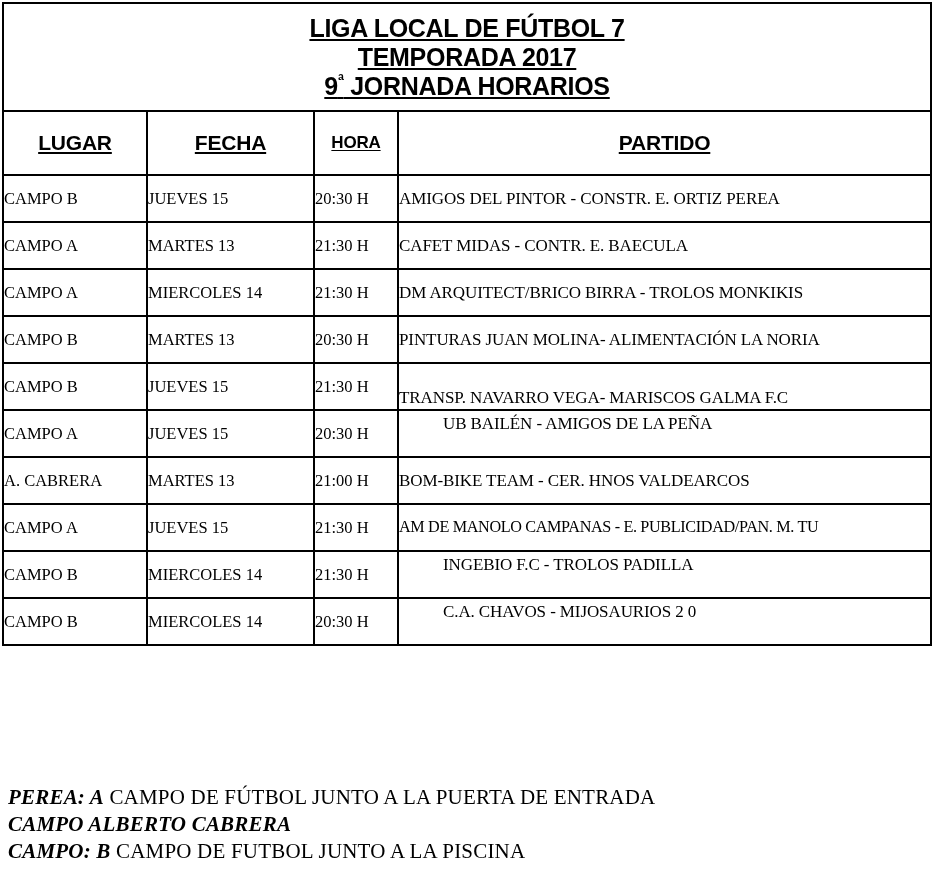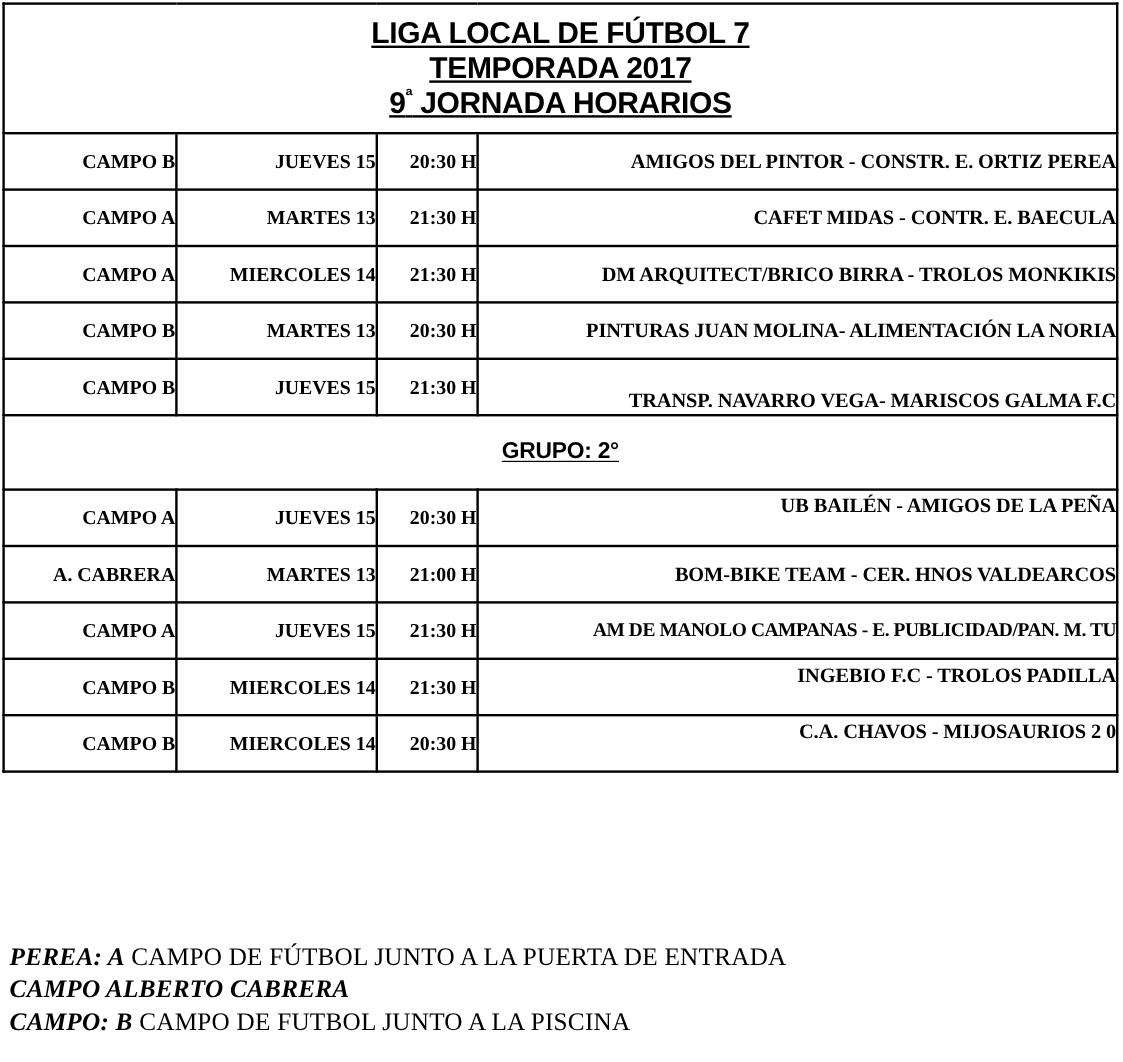--- a/index.html
+++ b/index.html
@@ -102,24 +102,23 @@
     text-underline-offset: 2px;
     display: inline-block;
   }
   .hdr-label.small { font-size: 17px; }
 
   
   .data-row td { height: 45px; }
   .cell-txt {
     font-family: "Liberation Serif", "DejaVu Serif", serif;
     font-size: 16.5px;
-    text-align: right;
+    text-align: left;
     display: block;
     white-space: nowrap;
-    font-weight: bold;
   }
   .cell-txt.partido {
     font-size: 17px;
     letter-spacing: -0.1px;
   }
   .cell-txt.partido.tight {
     font-size: 16.2px;
     letter-spacing: -0.35px;
   }
   
@@ -165,20 +164,34 @@
 
       <tr>
         <td class="title-cell" colspan="4">
           <span class="title-line"><span class="u">LIGA LOCAL DE FÚTBOL 7</span></span>
           <span class="title-line"><span class="u">TEMPORADA 2017</span></span>
           <span class="title-line"><span class="u"><span>9</span><span class="sup">ª</span><span> JORNADA HORARIOS</span></span></span>
         </td>
       </tr>
 
 
+      <tr>
+        <td class="hdr-cell">
+          <span class="hdr-label">LUGAR</span>
+        </td>
+        <td class="hdr-cell">
+          <span class="hdr-label">FECHA</span>
+        </td>
+        <td class="hdr-cell">
+          <span class="hdr-label small">HORA</span>
+        </td>
+        <td class="hdr-cell">
+          <span class="hdr-label">PARTIDO</span>
+        </td>
+      </tr>
 
       <tr class="data-row">
         <td>
             <span class="cell-txt">CAMPO B</span>
           </td>
         <td>
             <span class="cell-txt">JUEVES 15</span>
           </td>
         <td>
             <span class="cell-txt">20:30 H</span>
@@ -237,25 +250,20 @@
             <span class="cell-txt">JUEVES 15</span>
           </td>
         <td>
             <span class="cell-txt">21:30 H</span>
           </td>
         <td>
             <span class="cell-txt partido nudge-down">TRANSP. NAVARRO VEGA-   MARISCOS GALMA F.C</span>
           </td>
       </tr>
 
-      <tr>
-        <td class="group-cell" colspan="4">
-          <span class="group-label">GRUPO: 2°</span>
-        </td>
-      </tr>
 
       <tr class="data-row">
         <td>
             <span class="cell-txt">CAMPO A</span>
           </td>
         <td>
             <span class="cell-txt">JUEVES 15</span>
           </td>
         <td>
             <span class="cell-txt">20:30 H</span>

